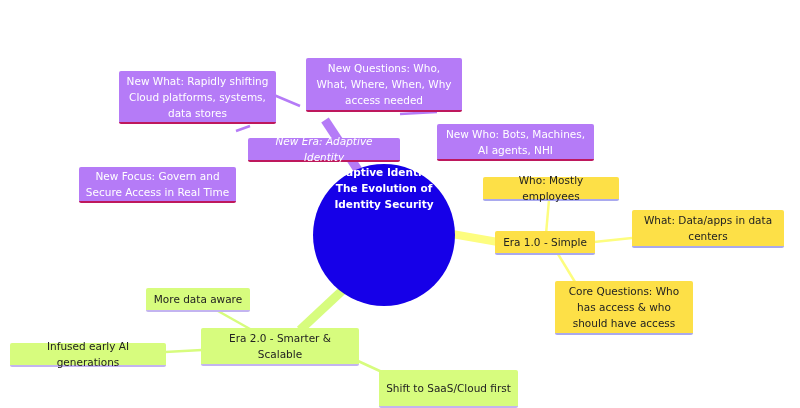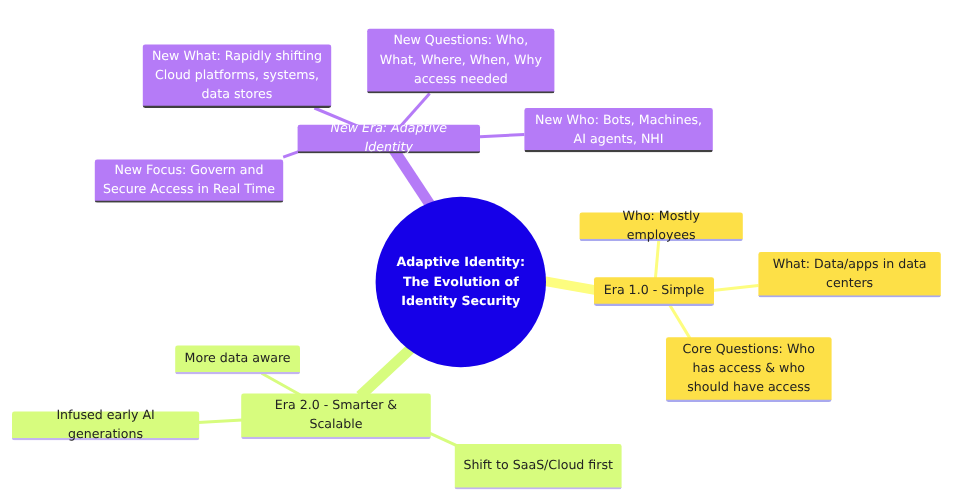--- a/index.html
+++ b/index.html
@@ -2,26 +2,26 @@
 <html><head>
   <meta charset="utf-8">
   <style>
     html, body { margin: 0; padding: 0; background: #ffffff; }
     body { width: 800px; height: 408px; position: relative; overflow: hidden;
            font-family: "DejaVu Sans", sans-serif; }
     svg.links { position: absolute; left: 0; top: 0; width: 800px; height: 408px; }
     .node { position: absolute; box-sizing: border-box; border-radius: 2px;
             font-size: 10.5px; line-height: 16px; text-align: center;
             display: flex; align-items: center; justify-content: center; padding: 2px 6px; }
-    .purple { background: #b57bf7; color: #ffffff; border-bottom: 2px solid #404040; }
+    .purple { background: #b57bf7; color: #ffffff; border-bottom: 2px solid #be185d; margin-top: 34px; }
     .yellow { background: #fde047; color: #222222; border-bottom: 2px solid #a9a9ee; text-align: center; }
     .green  { background: #d7fc7e; color: #222222; border-bottom: 2px solid #c3b4f0; }
     .root { position: absolute; left: 313px; top: 164px; width: 142px; height: 142px;
             border-radius: 50%; background: #1600e8; color: #ffffff;
-            display: flex; align-items: center; justify-content: center; text-align: center;
+            display: flex; justify-content: center; text-align: center;
             font-size: 10.5px; line-height: 16px; font-weight: bold; padding: 0 14px; box-sizing: border-box; }
     .purple { font-weight: normal; }
   </style>
 </head>
 <body>
 
 <svg class="links" viewBox="0 0 800 408">
 
   <line x1="358" y1="170" x2="325" y2="120" stroke="#b57bf7" stroke-width="9"></line>
   <line x1="300" y1="106" x2="262" y2="90" stroke="#b57bf7" stroke-width="2.5"></line>

